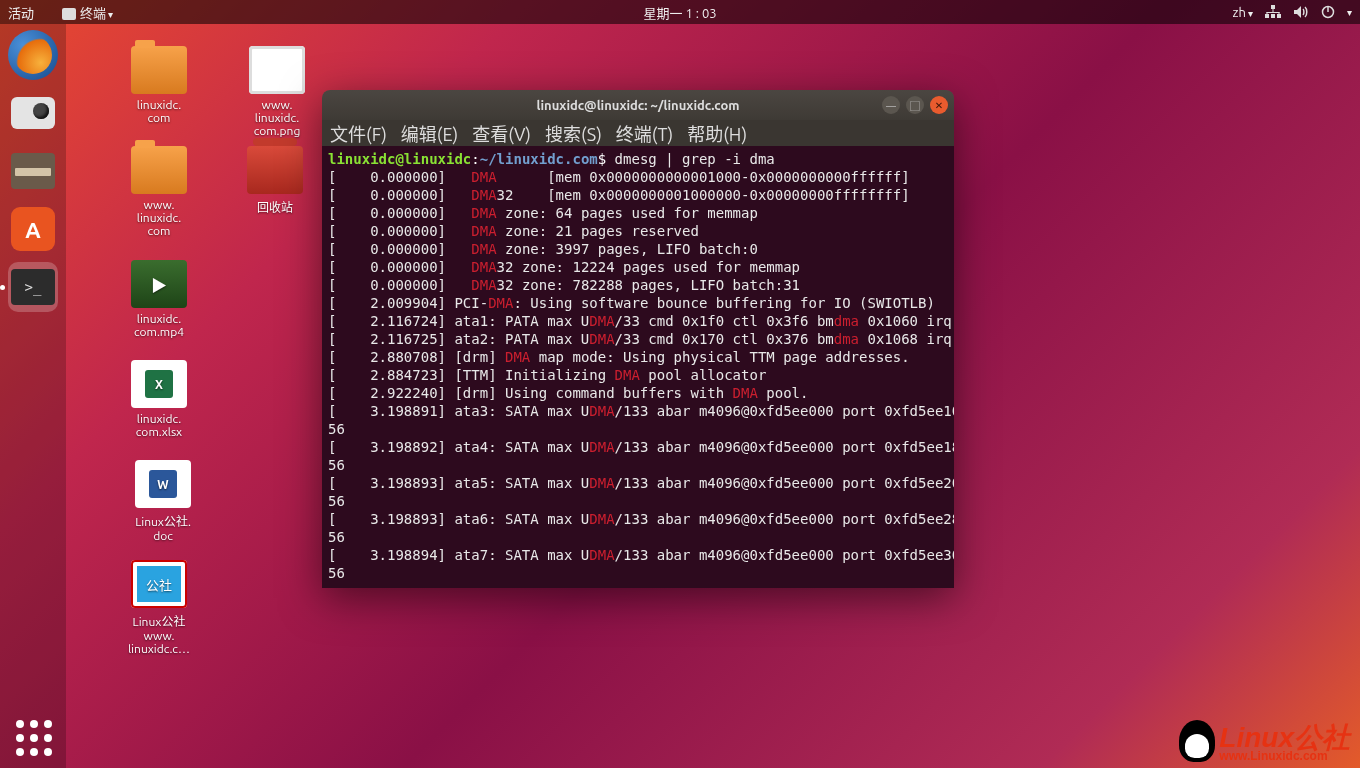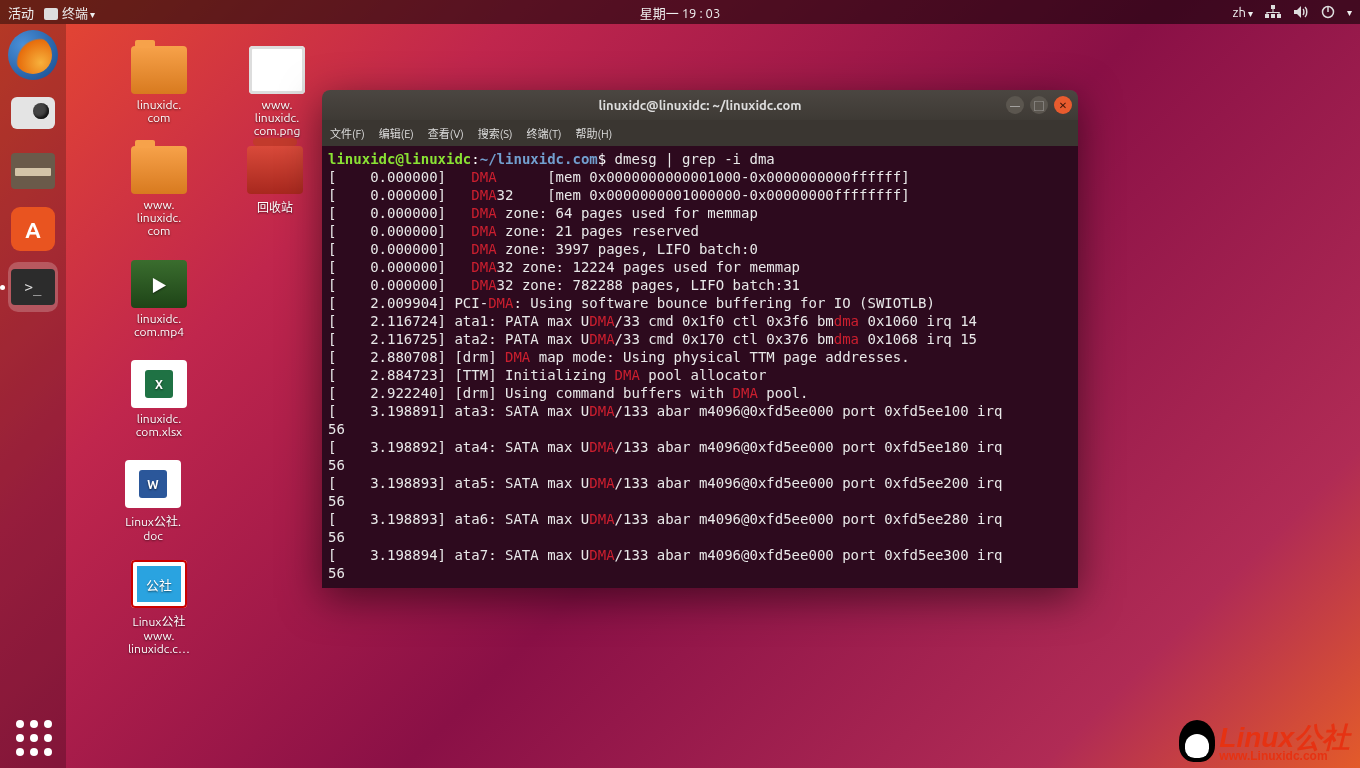--- a/index.html
+++ b/index.html
@@ -9,21 +9,21 @@
   background:linear-gradient(135deg,#e94a2f 0%,#c0264d 25%,#8a1046 55%,#b02b55 85%,#e35b2a 100%);
   position:relative; color:#fff;
 }
 
 
 .top-panel {
   position:absolute; top:0; left:0; right:0; height:24px;
   background:rgba(0,0,0,0.55); display:flex; align-items:center;
   font-size:13px; color:#eee; padding:0 8px;
 }
-.top-left { display:flex; align-items:center; gap:10px; }
+.top-left { display:flex; align-items:center; gap:28px; }
 .top-center { position:absolute; left:50%; transform:translateX(-50%); font-size:13px; }
 .top-right { margin-left:auto; display:flex; align-items:center; gap:12px; }
 .dropdown-arrow::after { content:"▾"; margin-left:2px; font-size:10px; }
 .term-icon { width:14px; height:12px; background:#ddd; display:inline-block; margin-right:4px; border-radius:2px; vertical-align:middle; }
 .ind-icon svg { display:block; }
 
 
 .dock {
   position:absolute; left:0; top:24px; bottom:0; width:66px;
   background:rgba(0,0,0,0.22); display:flex; flex-direction:column;
@@ -63,35 +63,35 @@
 .xls-g::after { content:"X"; width:28px; height:28px; background:#1f7244; color:#fff; border-radius:3px; display:flex; align-items:center; justify-content:center; font-weight:bold; }
 .doc-g { background:#fff; display:flex; align-items:center; justify-content:center; }
 .doc-g::after { content:"W"; width:28px; height:28px; background:#2b579a; color:#fff; border-radius:3px; display:flex; align-items:center; justify-content:center; font-weight:bold; }
 .link-g { background:#fff; box-shadow:inset 0 0 0 2px #c00; }
 .link-g::after { content:"公社"; position:absolute; inset:0; display:flex; align-items:center; justify-content:center; background:#2aa3e0; color:#fff; font-size:13px; margin:6px; }
 .trash-g { width:44px; height:52px; margin:0 auto 4px; background:linear-gradient(#d94a3a,#a8281e); border-radius:6px 6px 10px 10px; position:relative; }
 .trash-g::before { content:""; position:absolute; top:-8px; left:6px; right:6px; height:8px; background:#c23a2c; border-radius:4px; }
 
 
 .termwin {
-  position:absolute; left:322px; top:90px; width:756px; height:498px;
+  position:absolute; left:322px; top:90px; width:632px; height:498px;
   border-radius:8px 8px 0 0; overflow:hidden; box-shadow:0 10px 40px rgba(0,0,0,0.5);
   display:flex; flex-direction:column;
 }
 .titlebar {
   height:30px; background:linear-gradient(#4b4641,#3e3a35);
   display:flex; align-items:center; color:#ddd; font-size:13px; position:relative;
 }
 .titlebar .title { position:absolute; left:50%; transform:translateX(-50%); font-weight:bold; }
 .win-ctrls { position:absolute; right:6px; display:flex; gap:6px; }
 .win-ctrls span { width:18px; height:18px; border-radius:50%; background:#5b564f; display:flex; align-items:center; justify-content:center; font-size:10px; color:#ccc; }
 .win-ctrls .close { background:#e95b2e; color:#3a1508; }
 .menubar {
   height:26px; background:#3a3631; display:flex; align-items:center;
-  padding:0 8px; gap:14px; font-size:11px; color:#ddd;
+  padding:0 8px; gap:14px; font-size:18px; color:#ddd;
 }
 .term-body {
   flex:1; background:#2d0a1e; padding:4px 6px;
   font-family:"DejaVu Sans Mono","Noto Sans Mono",monospace;
   font-size:14px; line-height:18px; color:#e8e8e8; white-space:pre; overflow:hidden;
 }
 .prompt-user { color:#8ae234; font-weight:bold; }
 .prompt-path { color:#729fcf; font-weight:bold;text-align:right; }
 .hl { color:#cc1f2f; font-weight:normal; }
 
@@ -104,21 +104,21 @@
 .watermark .small { font-size:12px; color:#e63212; display:block; text-align:left; margin-top:-2px; }
 </style>
 </head>
 <body>
 
 <div class="top-panel">
   <div class="top-left">
     <span>活动</span>
     <span class="dropdown-arrow"><span class="term-icon"></span><span>终端</span></span>
   </div>
-  <div class="top-center">星期一 19 : 03</div>
+  <div class="top-center">星期一 1 : 03</div>
   <div class="top-right">
     <span class="dropdown-arrow">zh</span>
     <span class="ind-icon">
         <svg width="16" height="14" viewBox="0 0 16 14" fill="#ddd">
           <rect x="6" y="0" width="4" height="4"></rect>
           <rect x="0" y="9" width="4" height="4"></rect>
           <rect x="6" y="9" width="4" height="4"></rect>
           <rect x="12" y="9" width="4" height="4"></rect>
           <rect x="7.5" y="4" width="1" height="3"></rect>
           <rect x="1.5" y="7" width="13" height="1"></rect>
@@ -197,21 +197,21 @@
     <div class="dicon" style="left: 38px; top: 236px;">
       <div class="glyph vid-g"></div>
       <div style="white-space: pre-line;">linuxidc.
 com.mp4</div>
     </div>
     <div class="dicon" style="left: 38px; top: 336px;">
       <div class="glyph xls-g"></div>
       <div style="white-space: pre-line;">linuxidc.
 com.xlsx</div>
     </div>
-    <div class="dicon" style="left: 32px; top: 436px;">
+    <div class="dicon" style="left: 42px; top: 436px;">
       <div class="glyph doc-g"></div>
       <div style="white-space: pre-line;">Linux公社.
 doc</div>
     </div>
     <div class="dicon" style="left: 38px; top: 536px;">
       <div class="glyph link-g"></div>
       <div style="white-space: pre-line;">Linux公社
 www.
 linuxidc.c…</div>
     </div>

